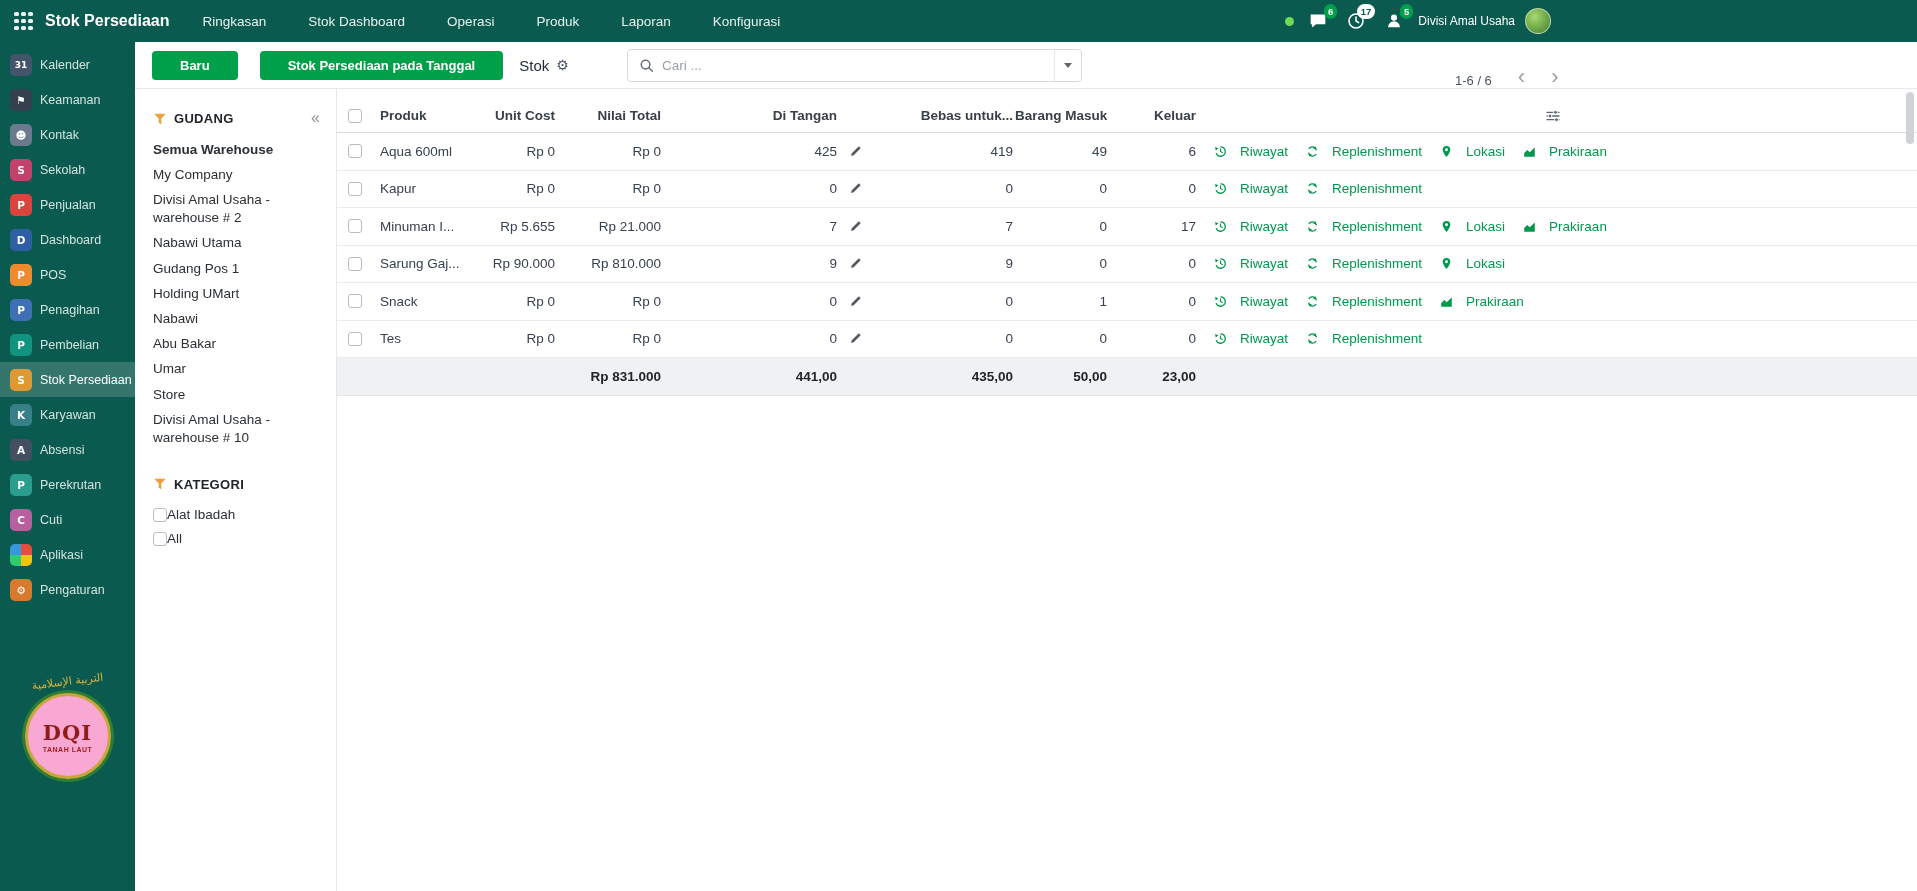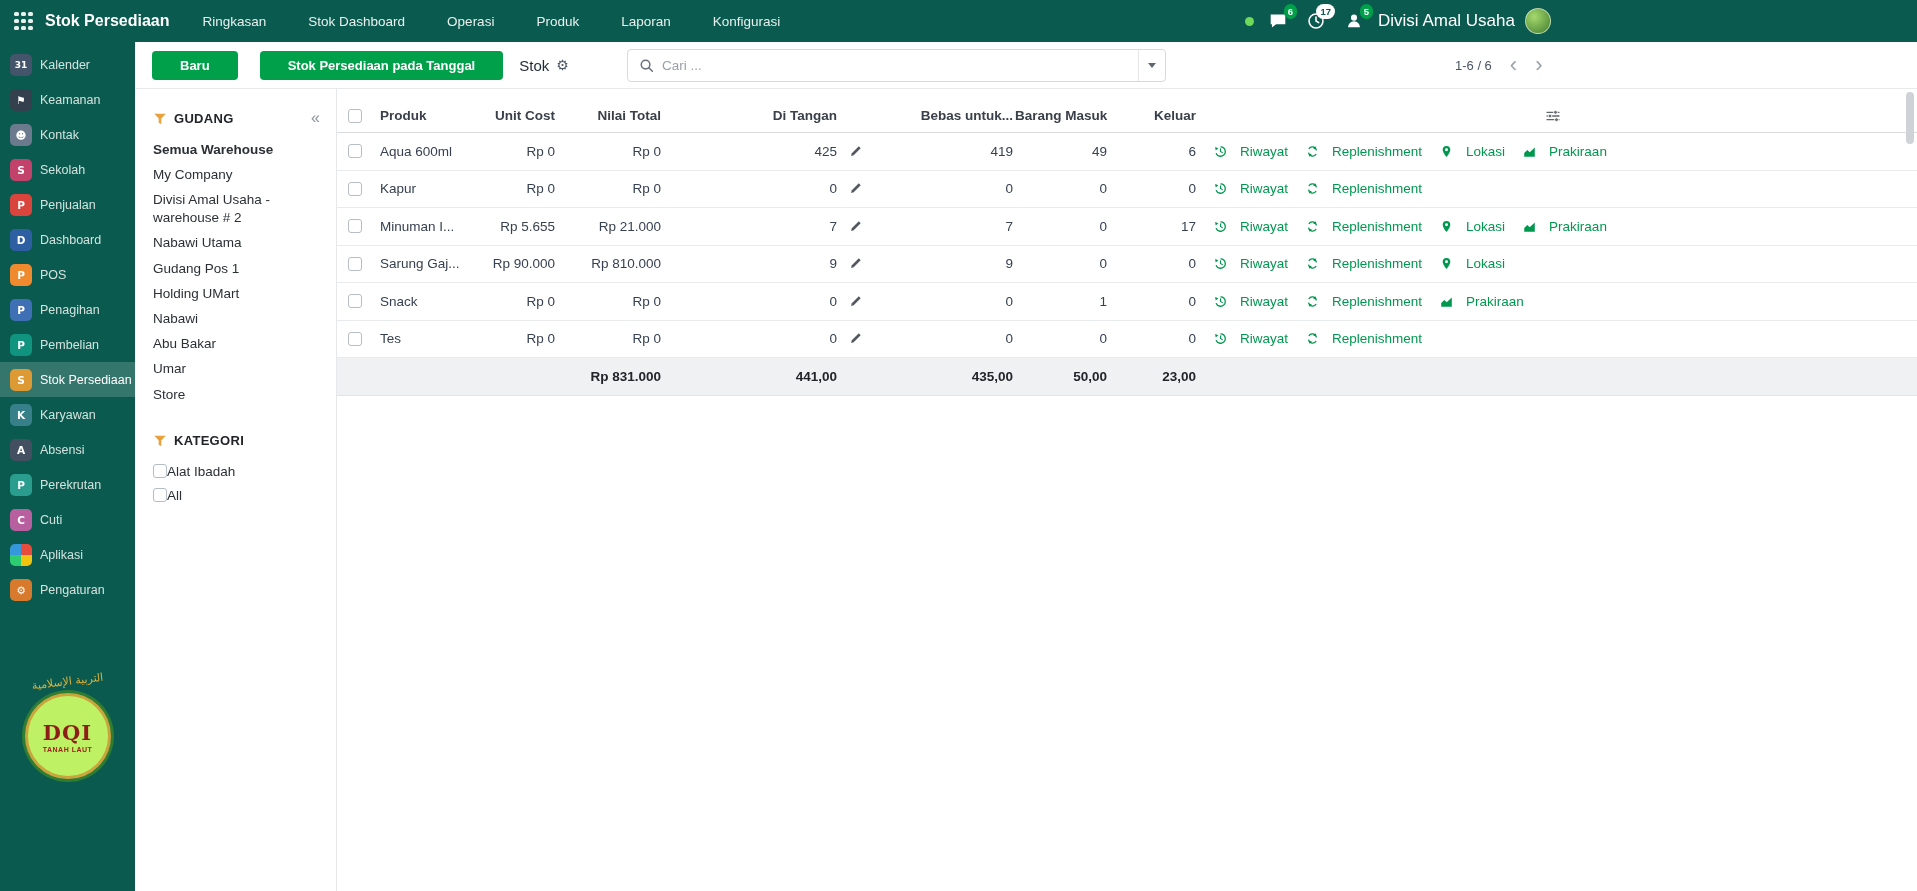--- a/index.html
+++ b/index.html
@@ -11,47 +11,47 @@
 .apps-grid{width:19px;height:19px;display:grid;grid-template-columns:repeat(3,1fr);grid-template-rows:repeat(3,1fr);gap:2.5px;margin-right:12px;cursor:pointer;flex:0 0 19px}
 .apps-grid i{background:#e8f1ee;border-radius:1.5px}
 .app-title{font-size:16px;font-weight:700;margin-right:22px;white-space:nowrap}
 .top-menus{display:flex;gap:20px}
 .top-menus span{padding:6px 11px;border-radius:4px;font-size:13.5px;color:#e7f1ee;cursor:pointer;white-space:nowrap}
 .topbar-right{display:flex;align-items:center;gap:10px;margin-left:auto;margin-right:352px}
 .status-dot{width:9px;height:9px;border-radius:50%;background:#6fd95a}
 .icon-btn{position:relative;width:28px;height:28px;display:flex;align-items:center;justify-content:center;cursor:pointer}
 .badge{position:absolute;top:-3px;right:-5px;background:var(--green);color:#fff;font-size:9.5px;line-height:1;padding:2.5px 4px;border-radius:8px;font-weight:700}
 .badge.light{background:#fff;color:var(--brand)}
-.company-name{font-size:17px;white-space:nowrap;cursor:pointer}
+.company-name{font-size:12px;white-space:nowrap;cursor:pointer}
 .avatar{width:26px;height:26px;border-radius:50%;background:radial-gradient(circle at 35% 32%,#a6d86e,#3f7d2c);border:1px solid rgba(255,255,255,.55);cursor:pointer;flex:0 0 26px}
 
 
 .left-sidebar{position:absolute;top:42px;left:0;bottom:0;width:135px;background:var(--brand);z-index:30;padding-top:5px}
 .side-item{display:flex;align-items:center;gap:8px;height:35px;padding:0 10px;color:#d3e3de;font-size:12.5px;cursor:pointer;white-space:nowrap}
 .side-item.active{background:rgba(255,255,255,.17);color:#fff}
 .app-icon{width:22px;height:22px;border-radius:5px;display:flex;align-items:center;justify-content:center;color:#fff;font-weight:700;font-size:10.5px;flex:0 0 22px;font-family:"DejaVu Sans",sans-serif}
 .logo{position:absolute;bottom:112px;left:0;width:135px;text-align:center}
 .logo-arabic{color:#d9b23c;font-family:"DejaVu Sans",sans-serif;font-size:11px;transform:rotate(-7deg);margin-bottom:5px}
-.logo-circle{width:86px;height:86px;margin:0 auto;background:#bef264;border-radius:50%;border:3px solid #caa53d;box-shadow:0 0 0 3px #2e7d32;display:flex;flex-direction:column;align-items:center;justify-content:center;gap:1px}
+.logo-circle{width:86px;height:86px;margin:0 auto;background:#f9a8d4;border-radius:50%;border:3px solid #caa53d;box-shadow:0 0 0 3px #2e7d32;display:flex;flex-direction:column;align-items:center;justify-content:center;gap:1px}
 .logo-monogram{font-family:"DejaVu Serif",serif;font-weight:700;font-size:21px;color:#8c1d18;letter-spacing:1px}
 .logo-subtitle{font-size:7px;color:#a02020;font-weight:700;letter-spacing:.5px}
 
 
 .controlbar{position:absolute;top:42px;left:135px;right:0;height:47px;background:#fff;border-bottom:1px solid #e7e9ed;display:flex;align-items:center;padding:0 17px;z-index:20}
 .btn-green{background:var(--green);color:#fff;border:none;border-radius:4px;font-weight:700;font-size:13px;padding:7px 28px;cursor:pointer;font-family:inherit;white-space:nowrap}
 .btn-green + .btn-green{margin-left:22px}
 .breadcrumb{font-size:15px;color:#1f2937;margin-left:16px}
 .gear{color:#4b5563;font-size:14px;margin-left:7px;cursor:pointer;font-family:"DejaVu Sans",sans-serif}
-.searchbox{position:absolute;left:492px;top:7px;width:539px;height:33px;border:1px solid #d6dae0;border-radius:4px;background:#fff;display:flex;align-items:center}
+.searchbox{position:absolute;left:492px;top:7px;width:455px;height:33px;border:1px solid #d6dae0;border-radius:4px;background:#fff;display:flex;align-items:center}
 .searchbox svg{margin:0 8px 0 11px;flex:0 0 15px}
 .searchbox input{flex:1;border:none;outline:none;font-size:13.5px;color:#374151;font-family:inherit;background:transparent}
 .searchbox input::placeholder{color:#9aa1a9}
 .search-caret{width:27px;height:100%;border-left:1px solid #e3e6ea;display:flex;align-items:center;justify-content:center;cursor:pointer}
 .search-caret i{width:0;height:0;border-left:4.5px solid transparent;border-right:4.5px solid transparent;border-top:5px solid #5f666d}
-.pager{position:absolute;left:1320px;top:0;height:100%;display:flex;align-items:center;gap:6px}
+.pager{position:absolute;left:1320px;top:0;height:100%;display:flex;align-items:flex-end;gap:14px}
 .pager-text{font-size:13px;color:#4b5563;margin-right:6px}
 .pg-btn{font-size:22px;color:#9aa1a9;cursor:pointer;line-height:1;padding:0 6px;user-select:none}
 
 
 .filter-panel{position:absolute;top:89px;left:135px;bottom:0;width:202px;background:#fff;border-right:1px solid #e6e8eb;padding:22px 14px 0 18px;font-size:13.5px;color:#212529;z-index:10}
 .section-head{display:flex;align-items:center;gap:7px;font-weight:700;font-size:13px;letter-spacing:.3px;color:#212529;margin-bottom:11px}
 .collapse{position:absolute;right:16px;top:20px;color:#8d949c;font-size:16px;cursor:pointer}
 .wh-item{padding:3.5px 0;cursor:pointer;line-height:1.35;color:#2b3035}
 .wh-item.selected{font-weight:700}
 .section-gap{height:26px}
@@ -236,20 +236,21 @@
       <div class="wh-item selected">Semua Warehouse</div>
       <div class="wh-item">My Company</div>
       <div class="wh-item">Divisi Amal Usaha - warehouse # 2</div>
       <div class="wh-item">Nabawi Utama</div>
       <div class="wh-item">Gudang Pos 1</div>
       <div class="wh-item">Holding UMart</div>
       <div class="wh-item">Nabawi</div>
       <div class="wh-item">Abu Bakar</div>
       <div class="wh-item">Umar</div>
       <div class="wh-item">Store</div>
+      <div class="wh-item">Divisi Amal Usaha - warehouse # 10</div>
     </div>
   <div class="section-gap"></div>
   <div class="section-head">
     <svg width="14" height="14" viewBox="0 0 16 16">
         <path d="M1.5 2h13l-5 5.5V14l-3-1.8V7.5z" fill="#e9a23b"></path>
       </svg>
     <span>KATEGORI</span>
   </div>
   <div id="category-list">
       <div class="cat-item">

